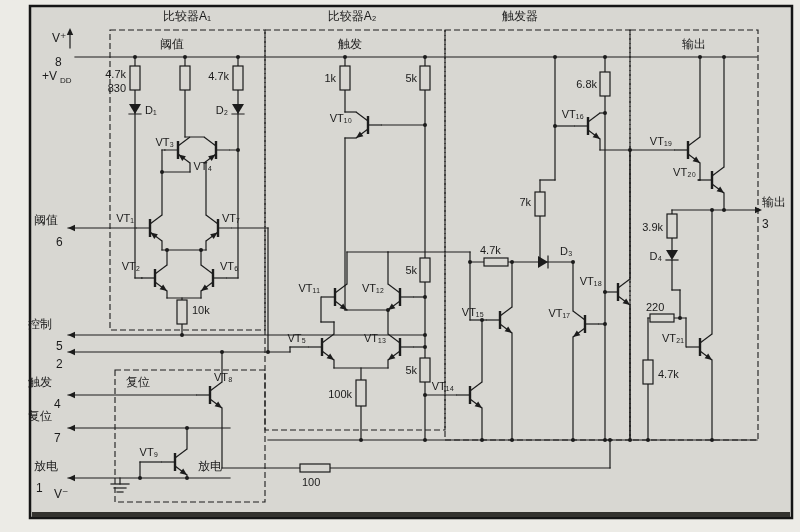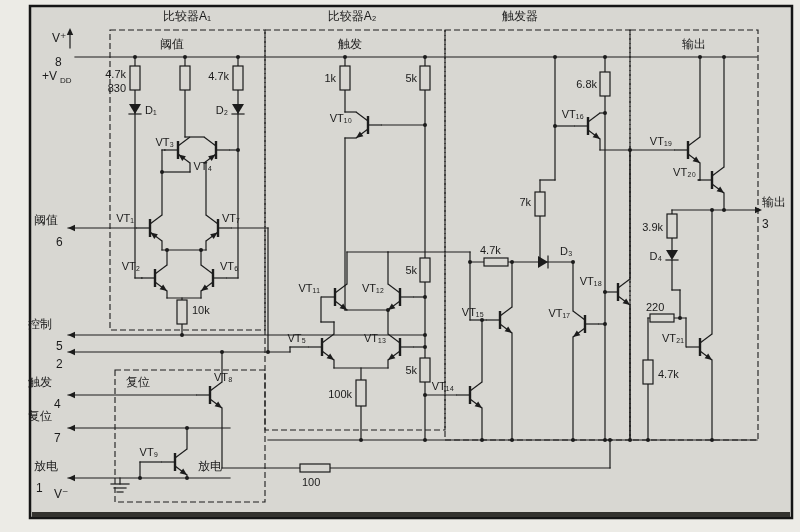--- a/index.html
+++ b/index.html
@@ -1,17 +1,17 @@
 <!DOCTYPE html>
 <html><head>
 <meta charset="utf-8">
 <style>
   html,body{margin:0;padding:0;background:#ecebe6;}
   .page{position:relative;width:800px;height:532px;background:#ecebe6;overflow:hidden;
-        font-family:"Liberation Sans","DejaVu Sans",sans-serif;}
+        font-family:"Liberation Sans","DejaVu Sans",sans-serif;border-radius:17px;}
   svg text{font-family:"Liberation Sans","DejaVu Sans",sans-serif;fill:#1b1b1b;}
   .lb{font-size:11px;}
   .hd{font-size:12px;}
   .pn{font-size:12px;}
   .sm{font-size:8px;}
   .wire{stroke:#1c1c1c;stroke-width:1.2;fill:none;stroke-linecap:square;}
   .tlead{stroke:#1c1c1c;stroke-width:1.2;fill:none;}
   .tbar{stroke:#1c1c1c;stroke-width:2.4;fill:none;}
   .res{stroke:#1c1c1c;stroke-width:1.2;fill:#d8d7d2;}
   .dashbox{stroke:#1c1c1c;stroke-width:1.1;fill:none;stroke-dasharray:6 3;}

